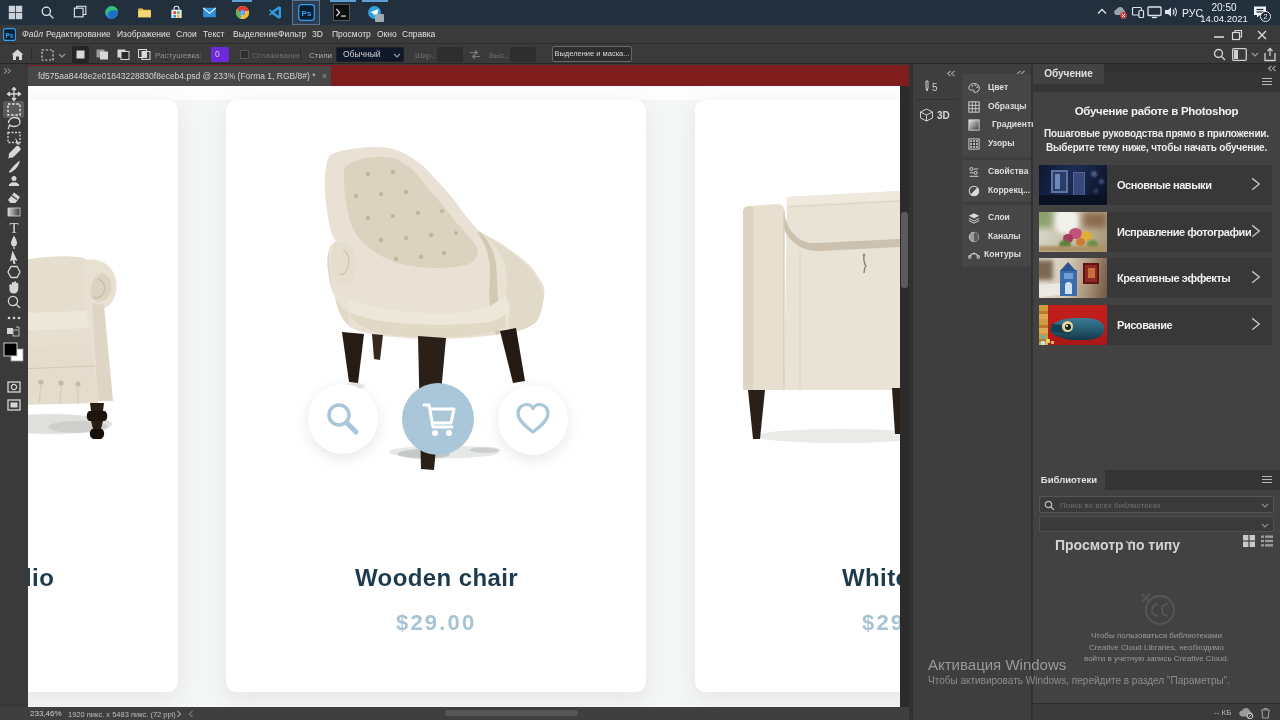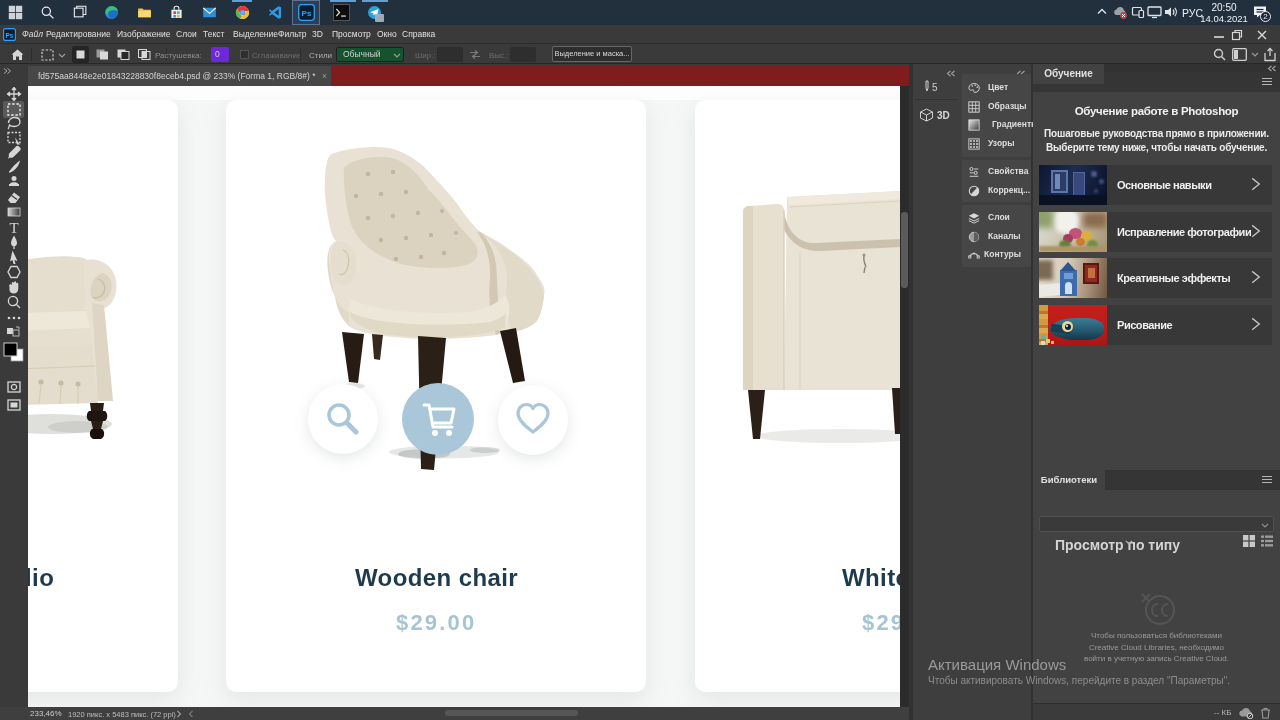--- a/index.html
+++ b/index.html
@@ -233,21 +233,21 @@
       <rect x="4" y="2.5" width="4.5" height="6" fill="#d8d8d8"></rect>
     </svg>
   <div style="position:absolute;left:166px;top:3px;width:1px;height:13px;background:#2d2d2d;"></div>
   <span style="position:absolute;left:155px;top:6px;color:#909090;font-size:8px;">Растушевка:</span>
   <div style="position:absolute;left:211px;top:2px;width:18px;height:15px;background:#6d28d9;border-radius:2px;color:#cfcfcf;font-size:8.5px;line-height:15px;padding-left:4px;">0 пикс.</div>
   <div style="position:absolute;left:240px;top:5px;width:9px;height:9px;border:1px solid #545454;background:#2e2e2e;"></div>
   <span style="position:absolute;left:252px;top:6px;color:#6d6d6d;font-size:8px;">Сглаживание</span>
   <div style="position:absolute;left:300px;top:3px;width:1px;height:13px;background:#2d2d2d;"></div>
 
   <span style="position:absolute;left:309px;top:6px;color:#b0b0b0;font-size:8px;">Стили</span>
-  <div style="position:absolute;left:336px;top:2px;width:68px;height:15px;background:#14532d;border:1px solid #1f1f1f;border-radius:2px;color:#cfcfcf;font-size:8.5px;line-height:13px;padding-left:6px;">Обычный</div>
+  <div style="position:absolute;left:336px;top:2px;width:68px;height:15px;background:#0f172a;border:1px solid #1f1f1f;border-radius:2px;color:#cfcfcf;font-size:8.5px;line-height:13px;padding-left:6px;">Обычный</div>
   <svg style="position:absolute;left:393px;top:8px;" width="8" height="5" viewBox="0 0 8 5">
       <path d="M1,1 L4,4 L7,1" fill="none" stroke="#9a9a9a" stroke-width="1.2"></path>
     </svg>
   <span style="position:absolute;left:415px;top:6px;color:#6d6d6d;font-size:8px;">Шир.:</span>
   <div style="position:absolute;left:437px;top:2px;width:26px;height:15px;background:#2e2e2e;border-radius:2px;"></div>
   <svg style="position:absolute;left:468px;top:4px;" width="14" height="11" viewBox="0 0 14 11">
       <path d="M2,3.5 L9,3.5 M7,1.5 L9.5,3.5 L7,5.5 M12,7.5 L5,7.5 M7,5.5 L4.5,7.5 L7,9.5" fill="none" stroke="#7a7a7a" stroke-width="1.2"></path>
     </svg>
   <span style="position:absolute;left:489px;top:6px;color:#6d6d6d;font-size:8px;">Выс.:</span>
   <div style="position:absolute;left:510px;top:2px;width:26px;height:15px;background:#2e2e2e;border-radius:2px;"></div>
@@ -720,20 +720,30 @@
           <path d="M5.5,2.5 L13,8.5 L5.5,14.5" fill="none" stroke="#c6c6c6" stroke-width="1.4"></path>
         </svg>
     </div>
   </div>
   <div class="libs">
     <div class="ptabrow" style="top:0;"></div>
     <div class="ptab" style="width:72px;top:0;font-size:9.5px;">Библиотеки</div>
     <svg style="position:absolute;right:7px;top:5px;" width="12" height="9" viewBox="0 0 12 9">
         <path d="M1,1.5 L11,1.5 M1,4.5 L11,4.5 M1,7.5 L11,7.5" stroke="#b5b5b5" stroke-width="1.2"></path>
       </svg>
+    <div style="position:absolute;left:6px;top:26px;width:235px;height:17px;background:#3a3a3a;border:1px solid #555;border-radius:2px;">
+      <svg style="position:absolute;left:4px;top:3px;" width="11" height="11" viewBox="0 0 11 11">
+          <circle cx="4.5" cy="4.5" r="3.2" fill="none" stroke="#b9b9b9" stroke-width="1.2"></circle>
+          <line x1="7" y1="7" x2="10" y2="10" stroke="#b9b9b9" stroke-width="1.2"></line>
+        </svg>
+      <span style="position:absolute;left:20px;top:4px;color:#6f6f6f;font-size:8px;">Поиск во всех библиотеках</span>
+      <svg style="position:absolute;right:4px;top:6px;" width="8" height="5" viewBox="0 0 8 5">
+          <path d="M1,1 L4,4 L7,1" fill="none" stroke="#8f8f8f" stroke-width="1.1"></path>
+        </svg>
+    </div>
     <div style="position:absolute;left:6px;top:46px;width:235px;height:16px;background:#3a3a3a;border:1px solid #505050;border-radius:2px;">
       <svg style="position:absolute;right:4px;top:6px;" width="8" height="5" viewBox="0 0 8 5">
           <path d="M1,1 L4,4 L7,1" fill="none" stroke="#8f8f8f" stroke-width="1.1"></path>
         </svg>
     </div>
     <div style="position:absolute;left:22px;top:67px;color:#d4d4d4;font-size:14px;font-weight:700;">Просмотр по типу</div>
     <svg style="position:absolute;left:92px;top:70px;" width="8" height="5" viewBox="0 0 8 5">
         <path d="M1,1 L4,4 L7,1" fill="none" stroke="#b5b5b5" stroke-width="1.1"></path>
       </svg>
     <svg style="position:absolute;left:209px;top:64px;" width="14" height="14" viewBox="0 0 14 14">

